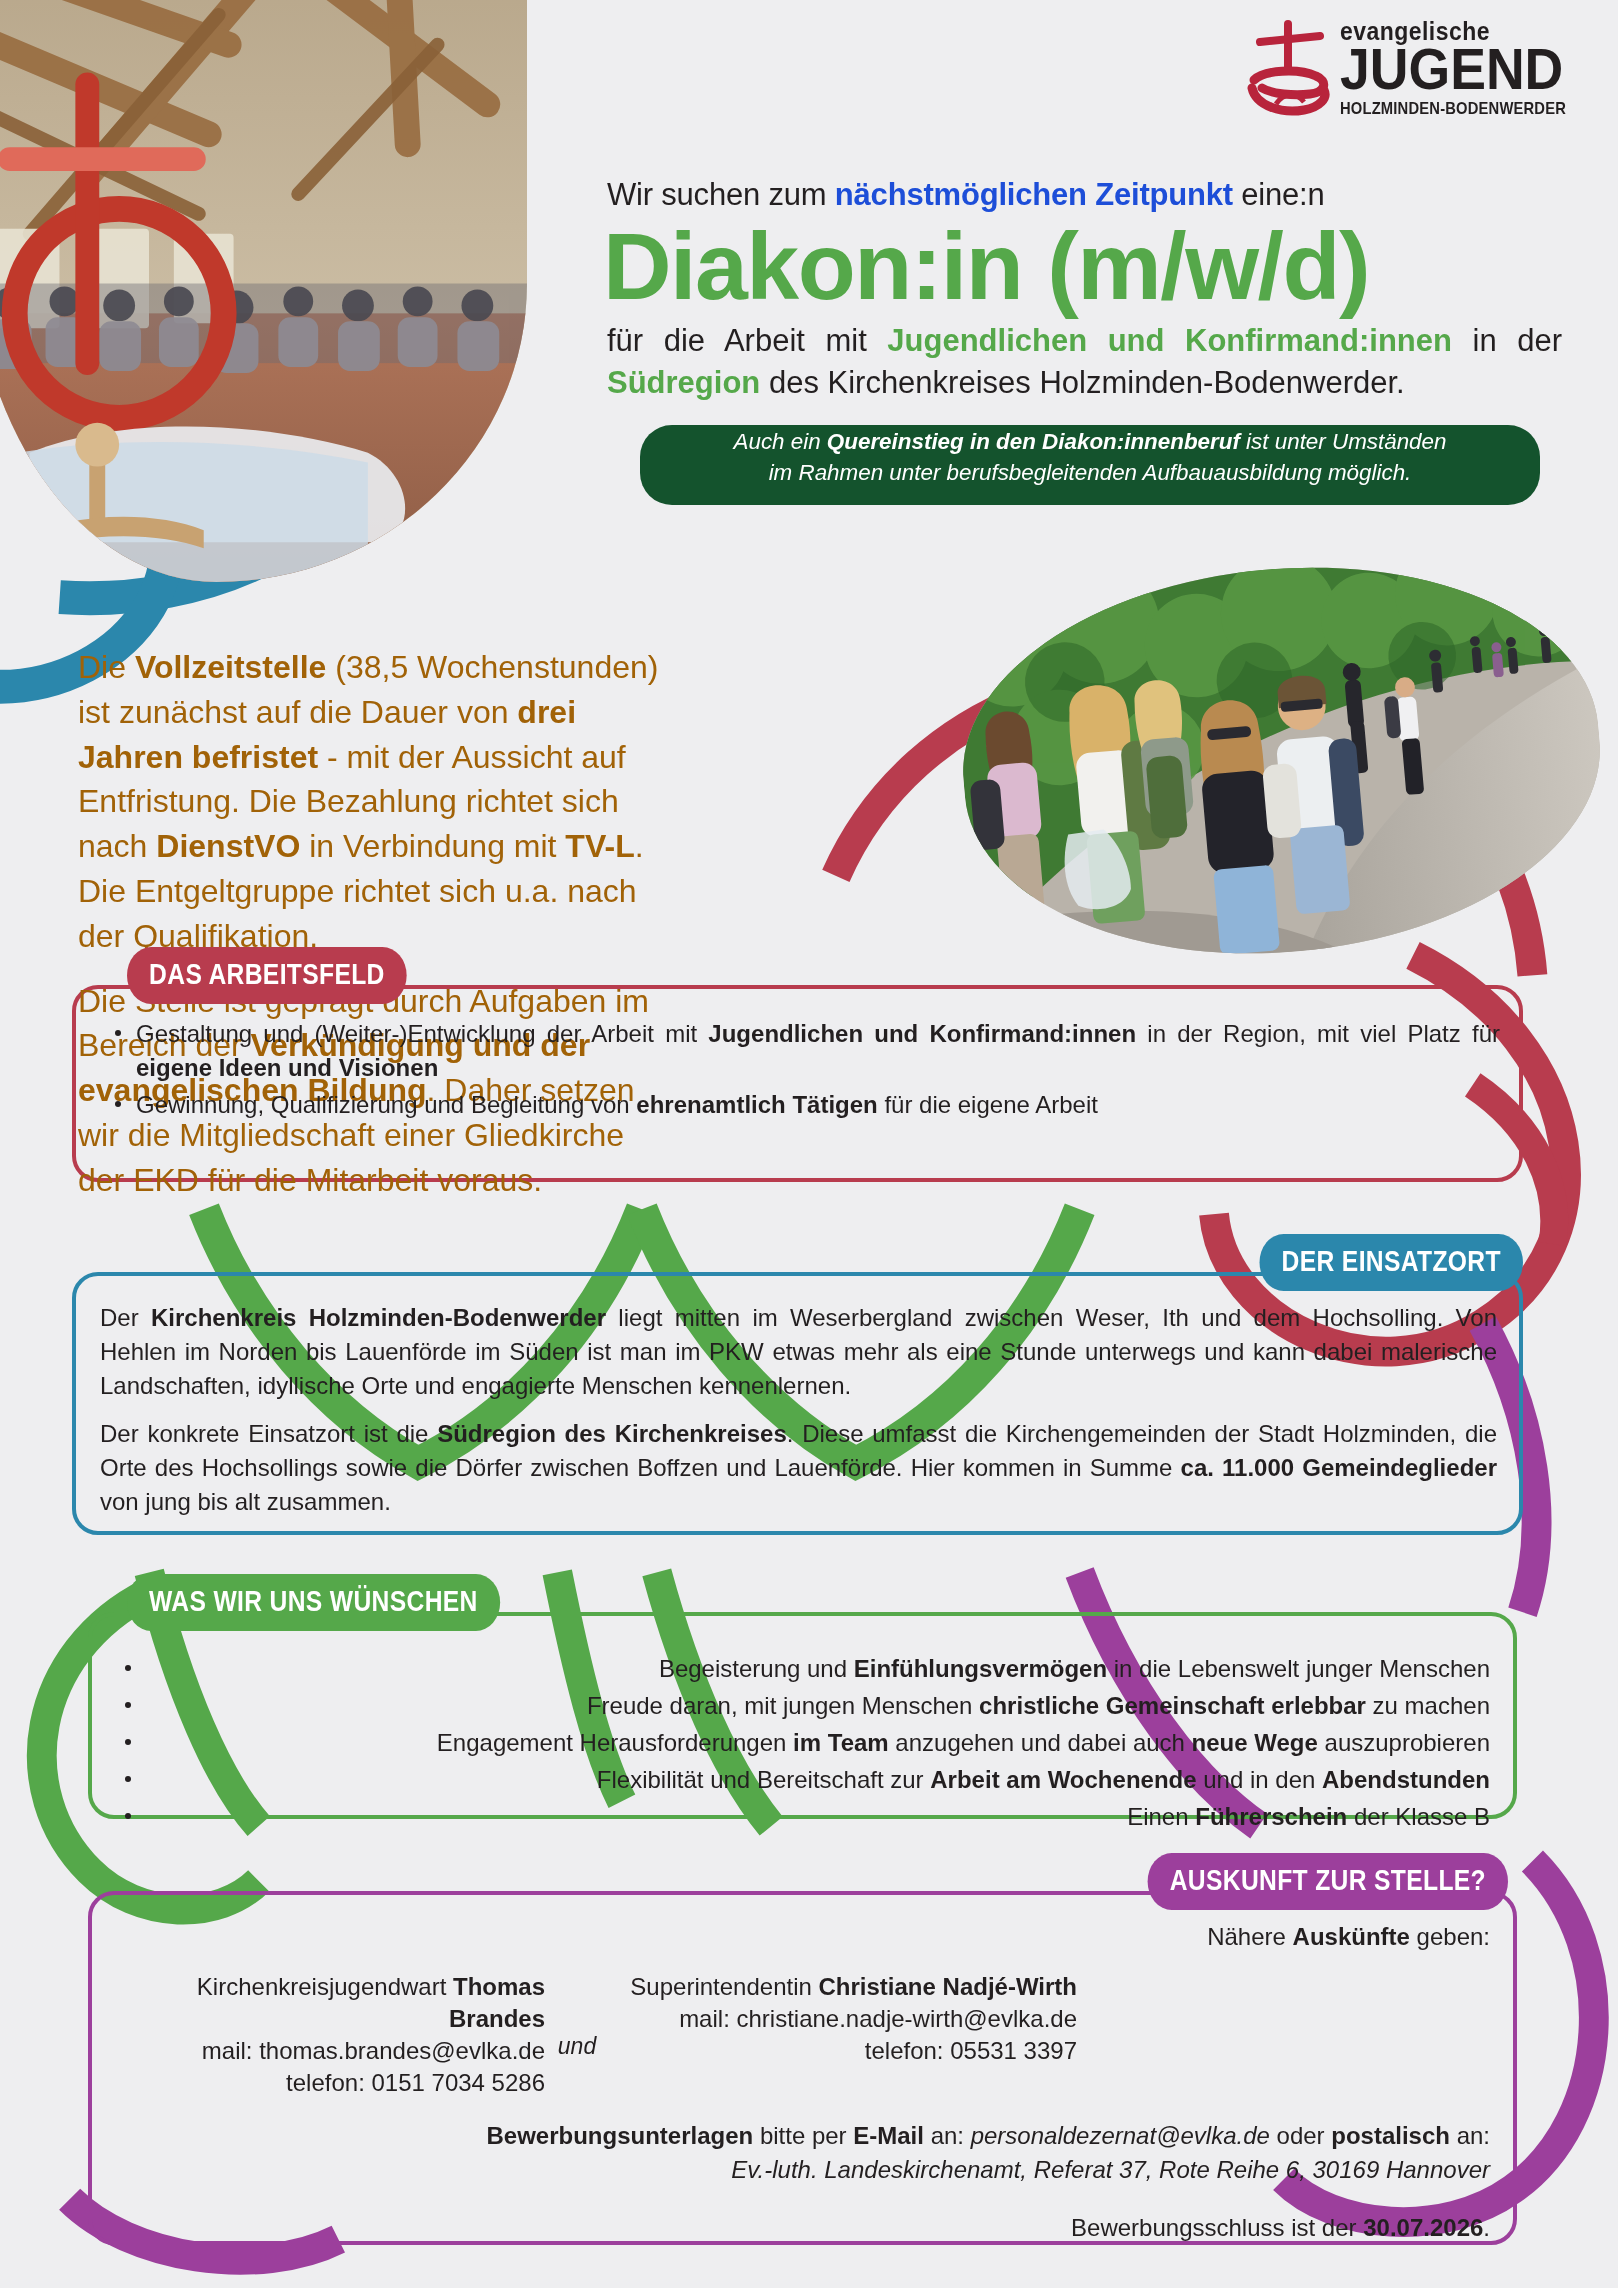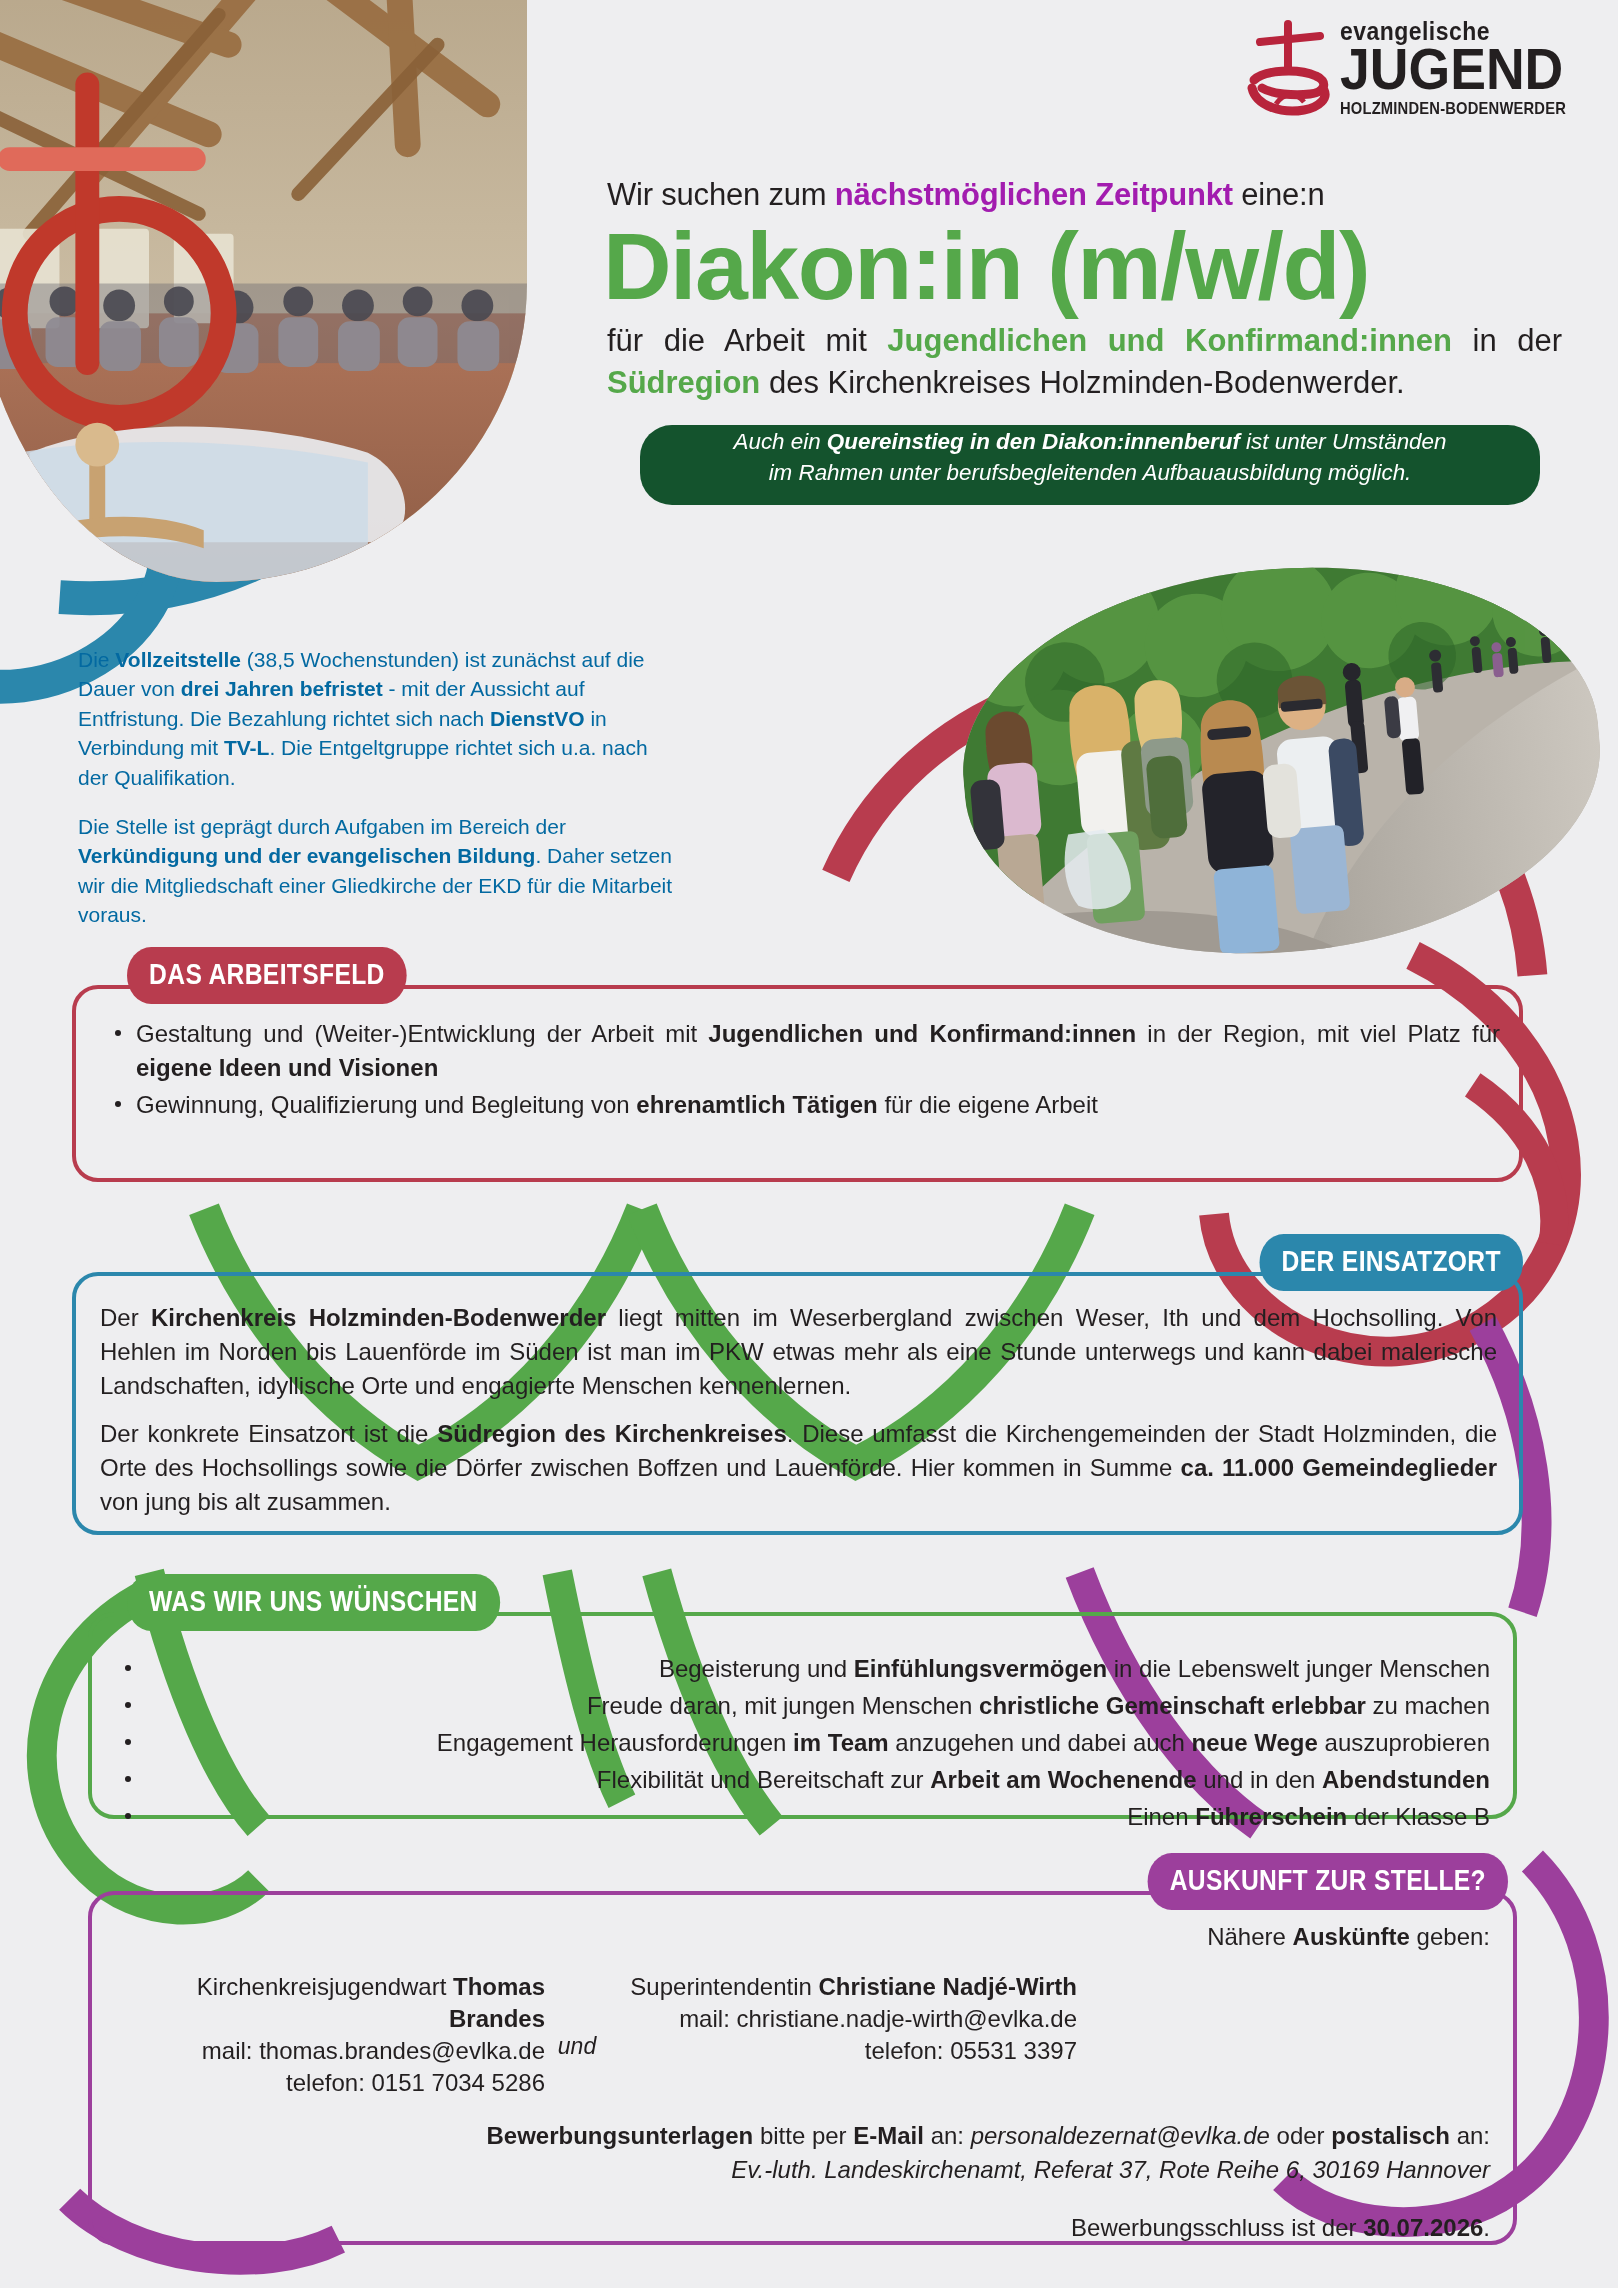--- a/index.html
+++ b/index.html
@@ -65,21 +65,21 @@
   }
   .logo-l3 {
     font-size: 16.4px; font-weight: 700; letter-spacing: 0.2px;
     color: #231f20; margin-top: 2px; transform: scaleX(0.9);
     transform-origin: left center;
   }
 
   
   .header { position: absolute; left: 607px; top: 177px; width: 955px; z-index: 10; }
   .kicker { font-size: 31px; color: #231f20; letter-spacing: -0.2px; }
-  .kicker .hl { color: #a21caf; font-weight: 700; }
+  .kicker .hl { color: #1d4ed8; font-weight: 700; }
   .bigtitle {
     font-size: 95px; font-weight: 700; color: #55a84a;
     line-height: 1.0; letter-spacing: -1.5px; margin: 6px 0 6px -4px;
   }
   .subtitle { font-size: 31px; color: #231f20; line-height: 1.34; text-align: justify; }
   .subtitle .hl { color: #55a84a; font-weight: 700; }
 
   .callout {
     margin-top: 22px;
     margin-left: 33px;
@@ -91,21 +91,21 @@
     font-style: italic;
     font-size: 22.4px;
     line-height: 1.38;
     width: 900px;
   }
   .callout b { font-weight: 700; }
 
   
   .intro {
     position: absolute; left: 78px; top: 645px; width: 597px; z-index: 9;
-    font-size: 21px; color: #0369a1; line-height: 1.40;
+    font-size: 32px; color: #a16207; line-height: 1.40;
   }
   .intro p + p { margin-top: 20px; }
   .intro b { font-weight: 700; }
 
   
   .card {
     position: absolute;
     border: 4px solid;
     border-radius: 26px;
     background: transparent;

